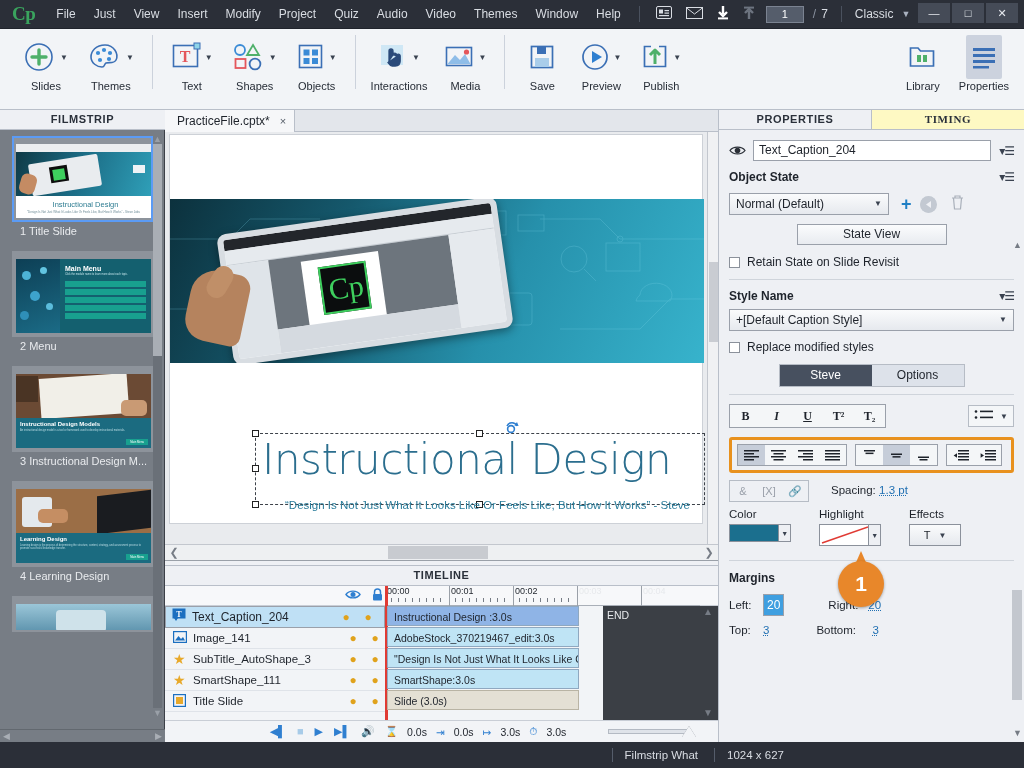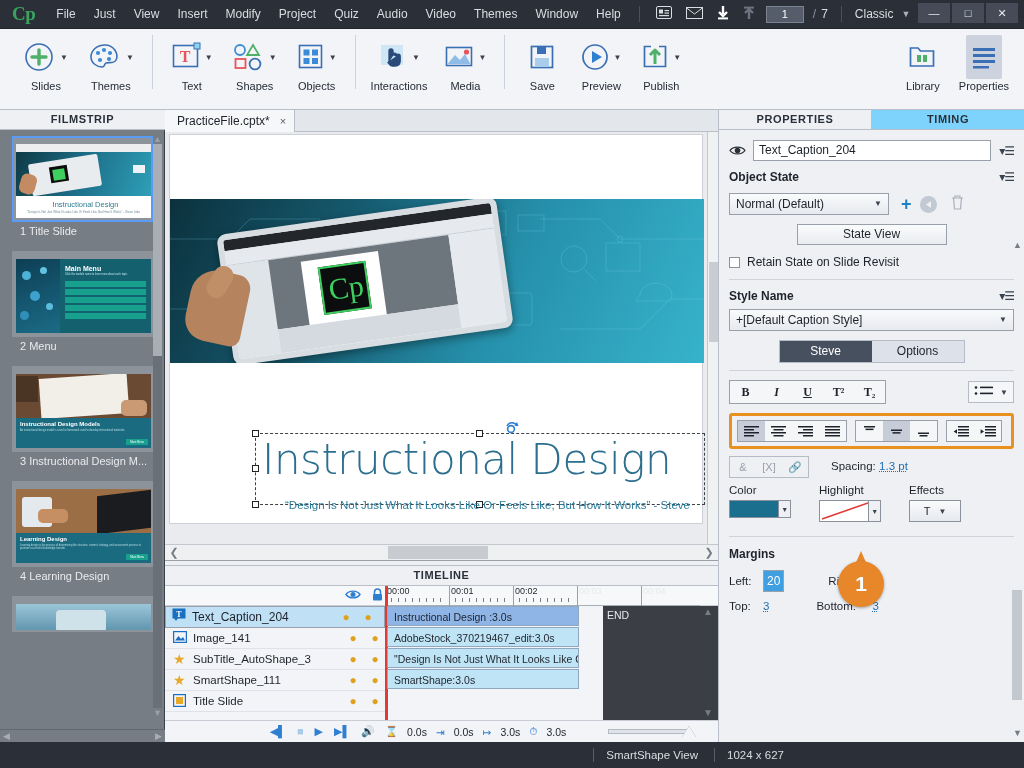--- a/index.html
+++ b/index.html
@@ -222,21 +222,21 @@
   .props {
     position:absolute; left:718px; top:110px; width:306px; height:632px;
     background:#eef0f4; border-left:1px solid #b9bfc9;
   }
   .prop-tabs { display:flex; height:20px; }
   .prop-tab {
     flex:1; text-align:center; line-height:19px; font-size:11px; font-weight:bold;
     letter-spacing:0.6px; color:#2a303a; background:#eef0f4;
     border-bottom:1px solid #b9bfc9; cursor:default;
   }
-  .prop-tab.inactive { background:#7dd3fc; border-left:1px solid #b9bfc9; }
+  .prop-tab.inactive { background:#fef9c3; border-left:1px solid #b9bfc9;font-family:Liberation Serif, serif; }
   .prop-body { padding:10px 10px 0 10px; position:relative; height:612px; overflow:hidden; }
   .row { display:flex; align-items:center; margin-bottom:9px; }
   .eye2 { color:#2b3038; font-size:14px; margin-right:7px; }
   .inp {
     flex:1; height:21px; background:#fff; border:1px solid #9aa0aa;
     font-size:12px; padding:0 5px; line-height:19px; color:#1e232b;
   }
   .hambtn { margin-left:8px; color:#3a4250; font-size:12px; cursor:default; letter-spacing:-1px;}
   .sect-title { font-size:12px; font-weight:bold; color:#1e232b; }
   .sel {
@@ -840,20 +840,21 @@
 
     <div class="tl-dark">
       <span>END</span>
     </div>
 
     <div class="tl-bars">
       <div class="tl-bar" style="background:#8fb4e6">Instructional Design :3.0s</div>
       <div class="tl-bar" style="background:#bfe4f5">AdobeStock_370219467_edit:3.0s</div>
       <div class="tl-bar" style="background:#bfe4f5">"Design Is Not Just What It Looks Like Or F...</div>
       <div class="tl-bar" style="background:#bfe4f5">SmartShape:3.0s</div>
+      <div class="tl-bar" style="background:#e4e0d4;border-color:#b9b4a4">Slide (3.0s)</div>
     </div>
 
     <div class="tl-vscroll">
       <div>▲</div>
       <div style="height:90px"></div>
       <div>▼</div>
     </div>
 
     <div class="tl-foot">
       <div class="play-ctrls">
@@ -935,20 +936,24 @@
       <div class="row" style="margin-bottom:6px">
         <span class="sect-title">Style Name</span>
         <span class="hambtn" style="margin-left:auto">▾☰</span>
       </div>
 
       <div class="sel" style="margin-bottom:9px">
         <span>+[Default Caption Style]</span>
         <span class="arr">▼</span>
       </div>
 
+      <div class="chk">
+        <span class="chkbox"></span>
+        <span>Replace modified styles</span>
+      </div>
 
       <div class="segs">
         <div class="seg on">Steve</div>
         <div class="seg">Options</div>
       </div>
 
       <div style="height:1px;background:#cfd4db;margin:7px 0 0 0"></div>
 
       <div class="fmtrow">
         <div class="btngrp">
@@ -1136,18 +1141,18 @@
     </div>
   </div>
 
   <div class="callout">
     <div class="tip"></div>
     <div class="pin">1</div>
   </div>
 
   <div class="statusbar">
     <div class="sb-sep"></div>
-    <div class="sb-item">SmartShape View</div>
+    <div class="sb-item">Filmstrip What</div>
     <div class="sb-sep"></div>
     <div class="sb-item" style="padding-right:240px">1024 x 627</div>
   </div>
 
 </div>
 
 </body></html>

